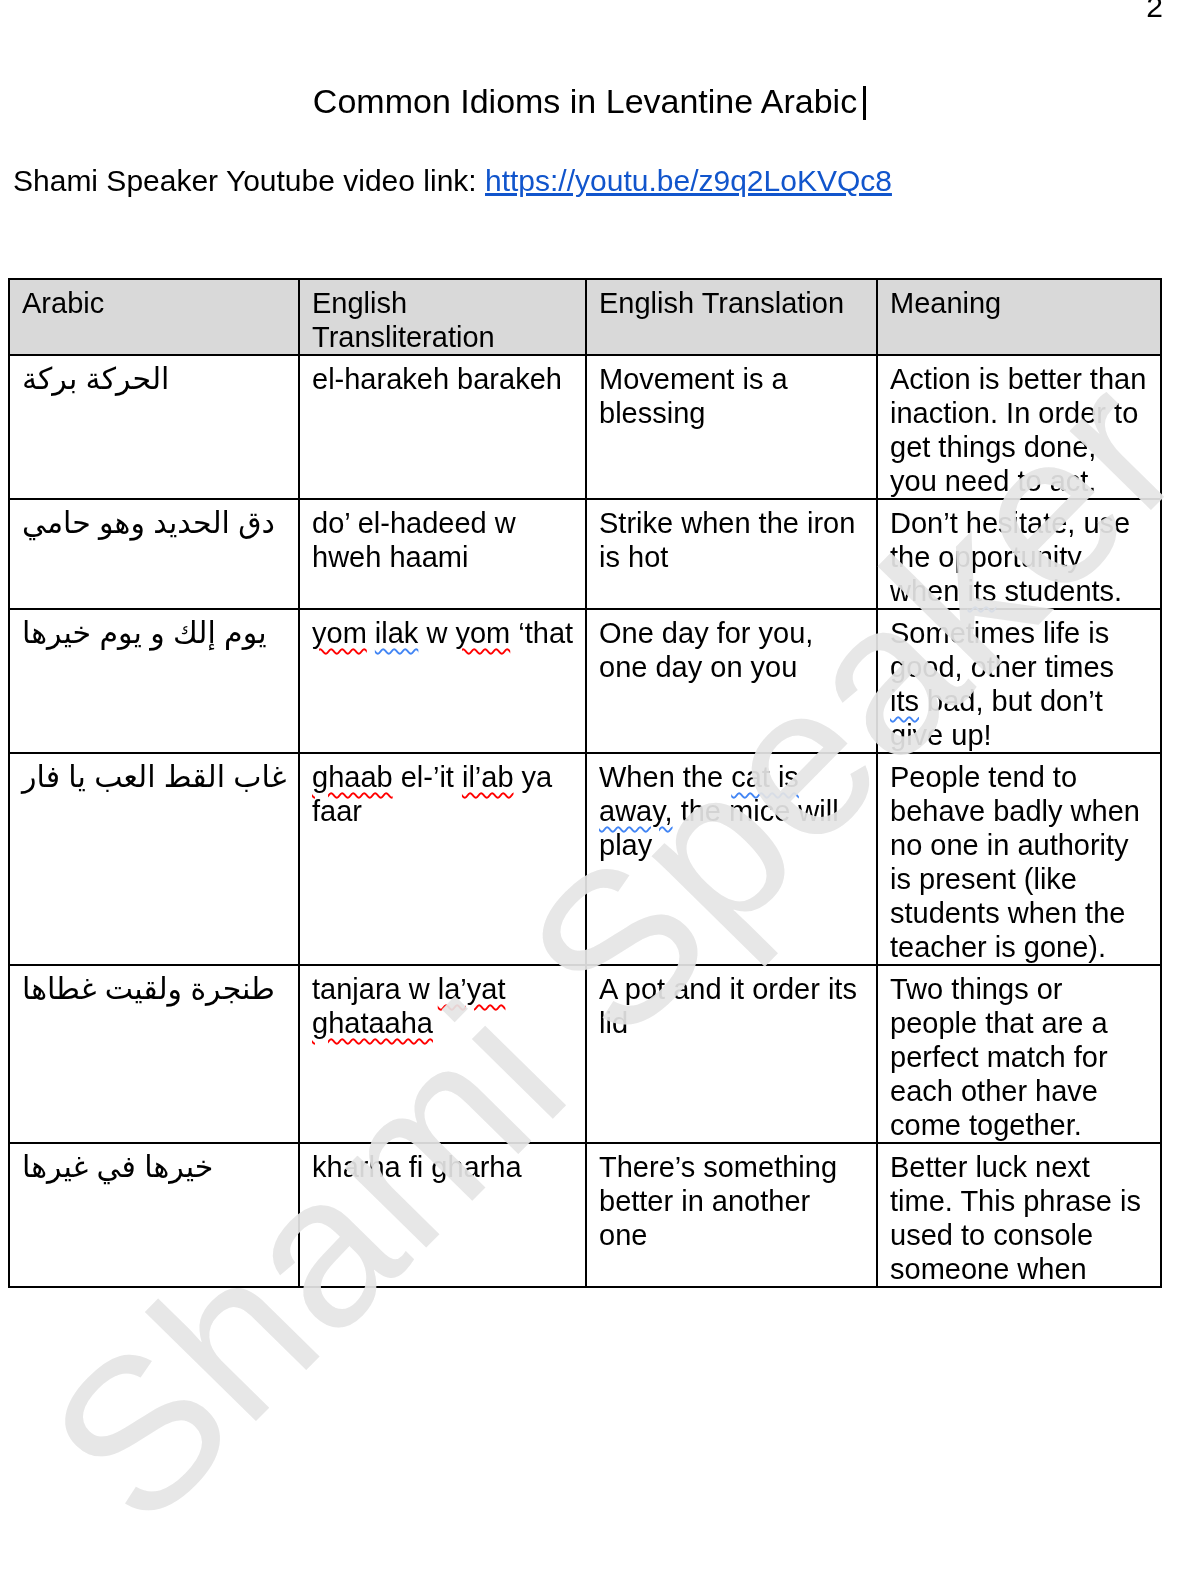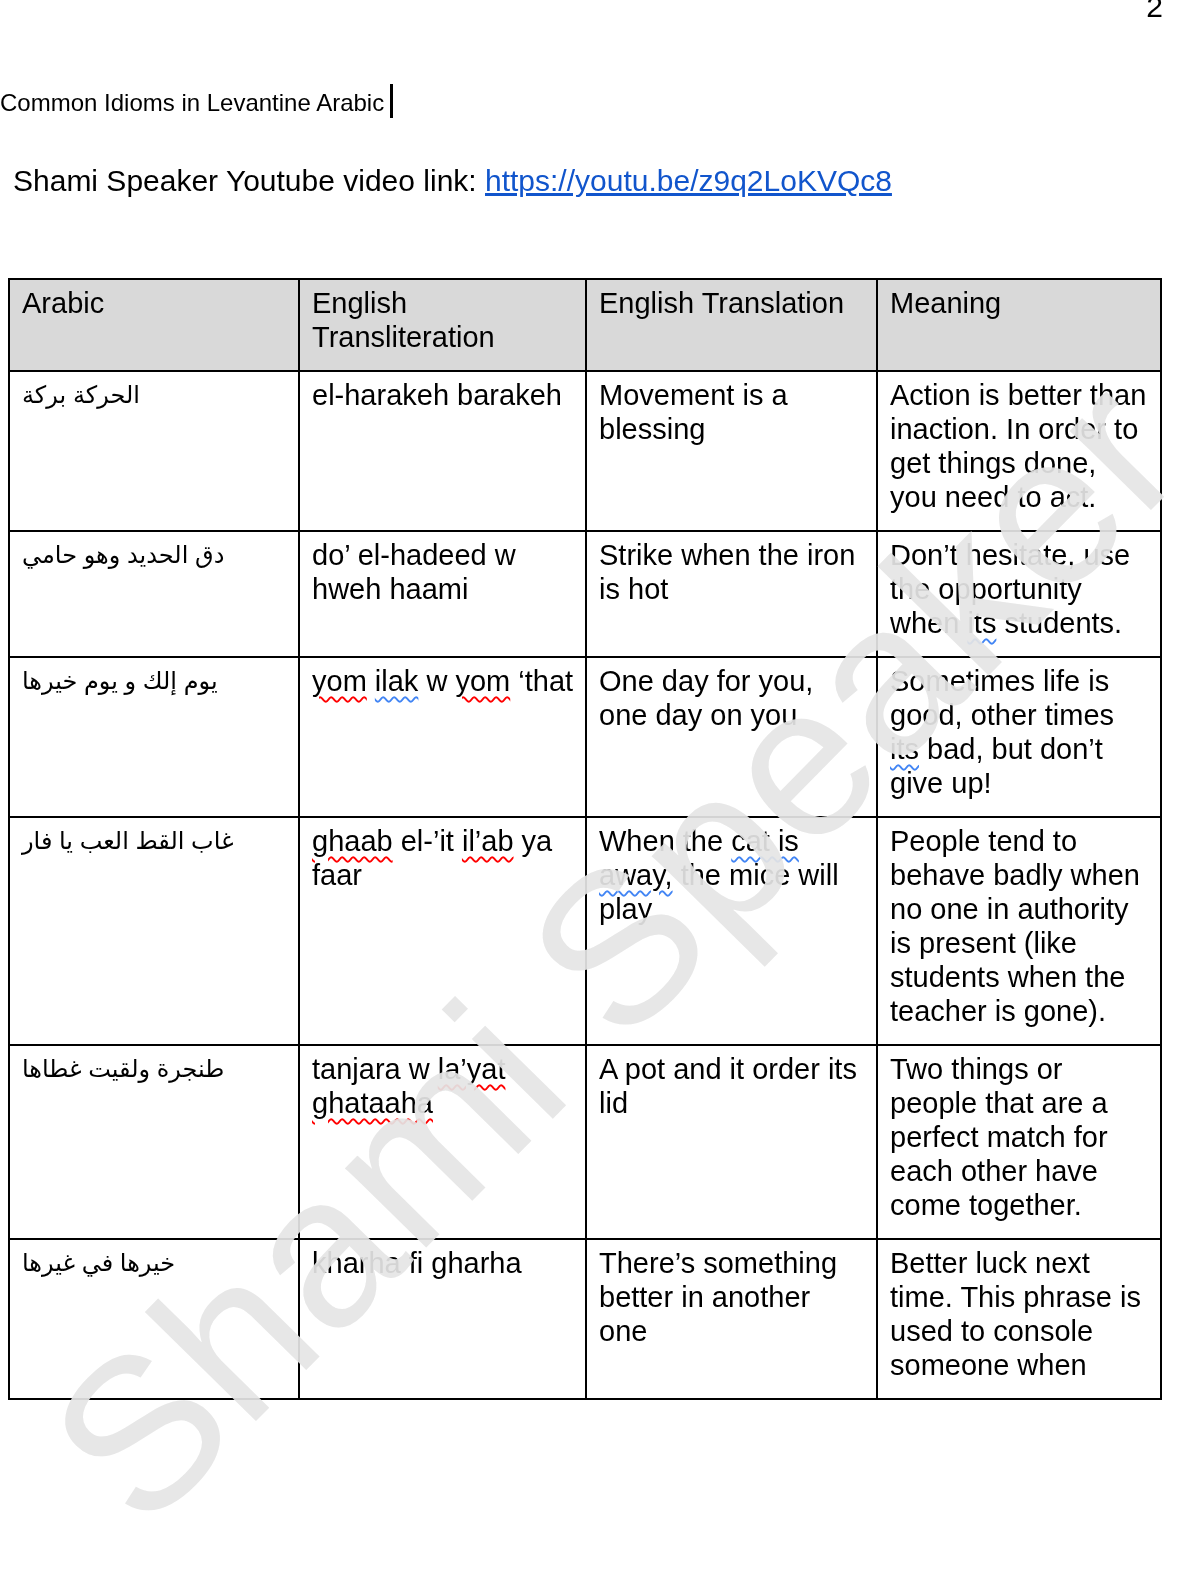--- a/index.html
+++ b/index.html
@@ -13,45 +13,45 @@
   html,body{width:1179px;height:1572px;overflow:hidden;background:#fff;}
   body{
     font-family:"Liberation Sans","DejaVu Sans",sans-serif;
     font-size:29px;line-height:34px;color:#000;position:relative;
   }
   .page-number{
     position:absolute;top:-10px;right:16px;font-size:30px;
   }
   .doc-title{
     position:absolute;top:84px;left:0;width:100%;
-    font-size:24px;font-weight:400;
+    text-align:center;font-size:34px;font-weight:400;
   }
   .text-cursor{
     display:inline-block;width:3px;height:34px;background:#000;
     vertical-align:-7px;margin-left:6px;
   }
   .intro{
     position:absolute;top:164px;left:13px;right:25px;font-size:30px;
   }
   .intro a{color:var(--link);text-decoration:underline;cursor:pointer;}
   table.idioms{
     position:absolute;top:278px;left:8px;width:1152px;
     border-collapse:collapse;table-layout:fixed;
   }
   table.idioms td,table.idioms th{
     border:2px solid #000;vertical-align:top;
-    padding:6px 10px 16px 12px;text-align:left;font-weight:400;
+    padding:6px 10px 0 12px;text-align:left;font-weight:400;
     word-wrap:break-word;
   }
   table.idioms th{
     background:var(--header-bg);
   }
   td.ar{
     direction:rtl;text-align:right;padding:8px 12px 8px 10px;
-    font-size:24px;
+    font-size:30px;
   }
   .sq-red{
     text-decoration:underline wavy var(--squiggle-red);
     text-decoration-thickness:2px;text-underline-offset:5px;
   }
   .sq-blue{
     text-decoration:underline wavy var(--squiggle-blue);
     text-decoration-thickness:2px;text-underline-offset:5px;
   }
   .watermark{

